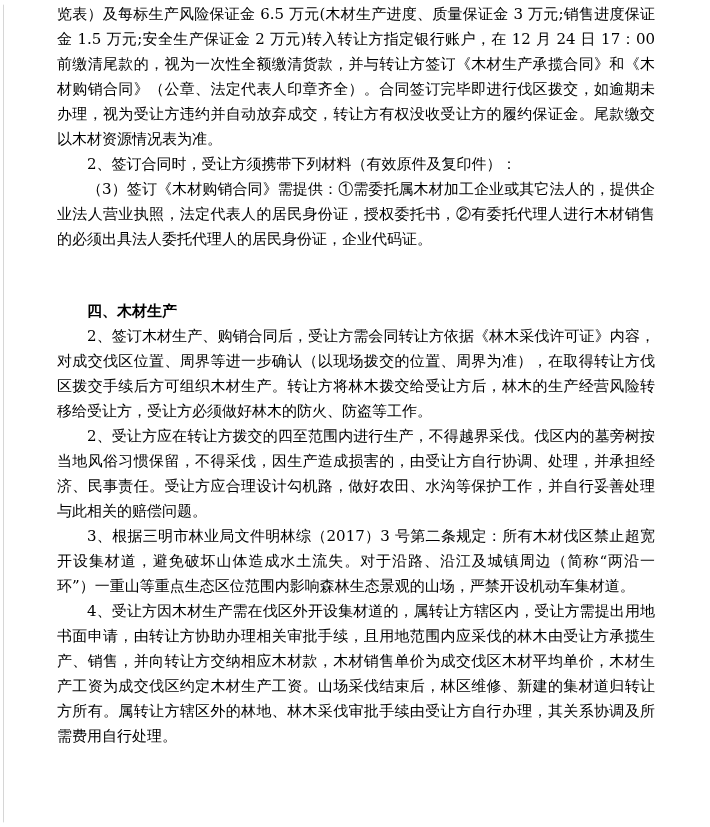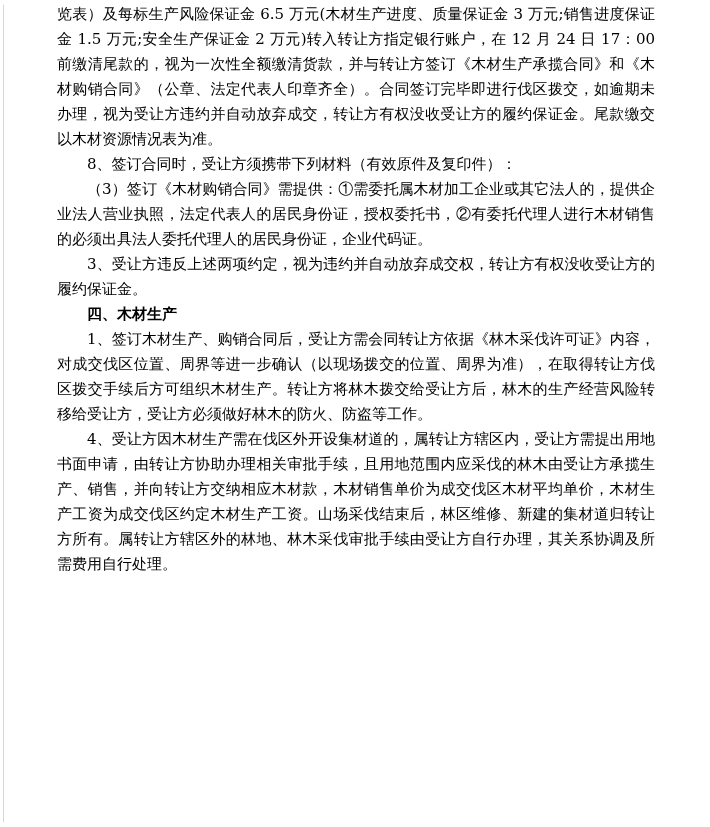--- a/index.html
+++ b/index.html
@@ -49,21 +49,22 @@
     text-indent: 2em;
   }
 </style>
 </head>
 <body>
 
 <div class="page">
   <div class="left-rule"></div>
   <div class="content">
     <p class="block cont">览表）及每标生产风险保证金 6.5 万元(木材生产进度、质量保证金 3 万元;销售进度保证金 1.5 万元;安全生产保证金 2 万元)转入转让方指定银行账户，在 12 月 24 日 17：00 前缴清尾款的，视为一次性全额缴清货款，并与转让方签订《木材生产承揽合同》和《木材购销合同》（公章、法定代表人印章齐全）。合同签订完毕即进行伐区拨交，如逾期未办理，视为受让方违约并自动放弃成交，转让方有权没收受让方的履约保证金。尾款缴交以木材资源情况表为准。</p>
-    <p class="block">8、签订合同时，受让方须携带下列材料（有效原件及复印件）：</p>
+    <p class="block">2、签订合同时，受让方须携带下列材料（有效原件及复印件）：</p>
     <p class="block">（3）签订《木材购销合同》需提供：①需委托属木材加工企业或其它法人的，提供企业法人营业执照，法定代表人的居民身份证，授权委托书，②有委托代理人进行木材销售的必须出具法人委托代理人的居民身份证，企业代码证。</p>
-    <p class="block">3、受让方违反上述两项约定，视为违约并自动放弃成交权，转让方有权没收受让方的履约保证金。</p>
-    <h2 class="block heading" style="font-size:inherit;">四、木材生产</h2>
-    <p class="block">1、签订木材生产、购销合同后，受让方需会同转让方依据《林木采伐许可证》内容，对成交伐区位置、周界等进一步确认（以现场拨交的位置、周界为准），在取得转让方伐区拨交手续后方可组织木材生产。转让方将林木拨交给受让方后，林木的生产经营风险转移给受让方，受让方必须做好林木的防火、防盗等工作。</p>
+    <h2 class="block heading" style="font-size:inherit;margin-top:47px;">四、木材生产</h2>
+    <p class="block">2、签订木材生产、购销合同后，受让方需会同转让方依据《林木采伐许可证》内容，对成交伐区位置、周界等进一步确认（以现场拨交的位置、周界为准），在取得转让方伐区拨交手续后方可组织木材生产。转让方将林木拨交给受让方后，林木的生产经营风险转移给受让方，受让方必须做好林木的防火、防盗等工作。</p>
+    <p class="block">2、受让方应在转让方拨交的四至范围内进行生产，不得越界采伐。伐区内的墓旁树按当地风俗习惯保留，不得采伐，因生产造成损害的，由受让方自行协调、处理，并承担经济、民事责任。受让方应合理设计勾机路，做好农田、水沟等保护工作，并自行妥善处理与此相关的赔偿问题。</p>
+    <p class="block">3、根据三明市林业局文件明林综（2017）3 号第二条规定：所有木材伐区禁止超宽开设集材道，避免破坏山体造成水土流失。对于沿路、沿江及城镇周边（简称“两沿一环”）一重山等重点生态区位范围内影响森林生态景观的山场，严禁开设机动车集材道。</p>
     <p class="block">4、受让方因木材生产需在伐区外开设集材道的，属转让方辖区内，受让方需提出用地书面申请，由转让方协助办理相关审批手续，且用地范围内应采伐的林木由受让方承揽生产、销售，并向转让方交纳相应木材款，木材销售单价为成交伐区木材平均单价，木材生产工资为成交伐区约定木材生产工资。山场采伐结束后，林区维修、新建的集材道归转让方所有。属转让方辖区外的林地、林木采伐审批手续由受让方自行办理，其关系协调及所需费用自行处理。</p>
 
   </div>
 </div>
 
 </body></html>

